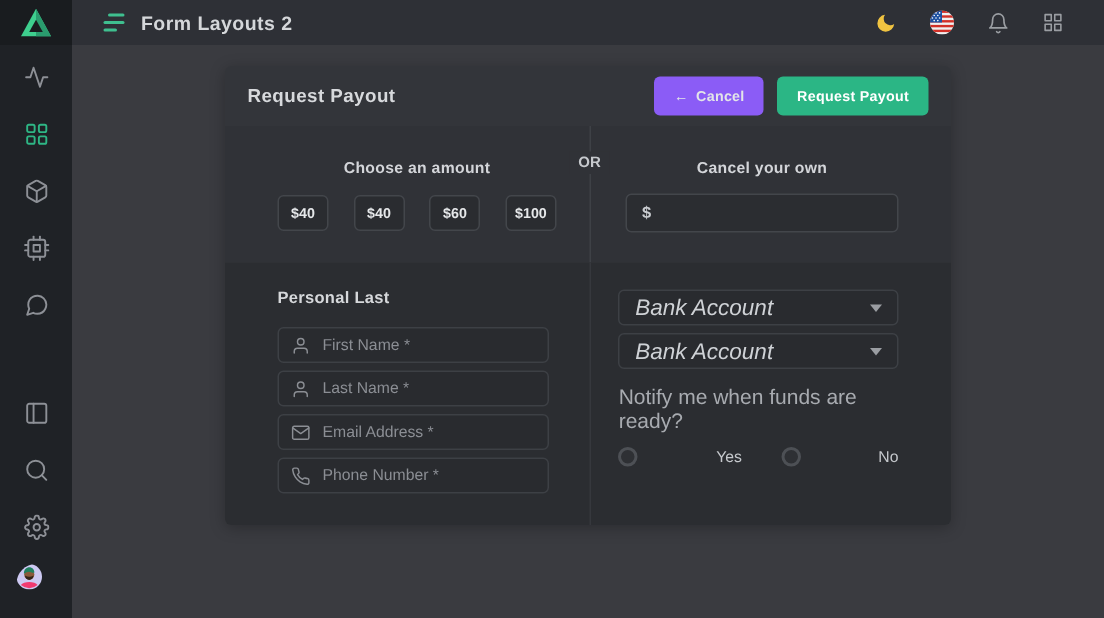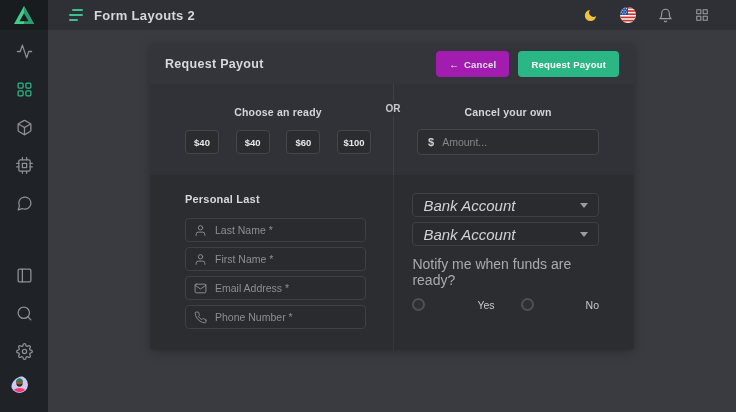--- a/index.html
+++ b/index.html
@@ -30,21 +30,21 @@
   .topbar-right { margin-left:auto; display:flex; align-items:center; gap:22px; }
   .tb-icon { display:flex; align-items:center; justify-content:center; cursor:pointer; color:#9b9ea3; }
 
   
   .content { flex:1; background:#3a3b40; padding-top:14px; }
   .card { width:484px; margin:0 auto; border-radius:4px; overflow:hidden; box-shadow:0 2px 10px rgba(0,0,0,.25); }
   .card-header { height:40px; background:#33353a; display:flex; align-items:center; padding:0 15px; }
   .card-title { font-size:12.5px; font-weight:700; letter-spacing:.3px; color:#d7d9dc; }
   .header-actions { margin-left:auto; display:flex; gap:9px; }
   .btn { border:none; border-radius:4px; font-family:inherit; font-size:9.5px; font-weight:700; letter-spacing:.2px; padding:0 13px; height:26px; cursor:pointer; }
-  .btn-cancel { background:#a21caf; color:#e3e5e8; }
+  .btn-cancel { background:#8b5cf6; color:#e3e5e8; }
   .btn-cancel .arr { margin-right:5px; }
   .btn-submit { background:#2bb685; color:#ffffff; }
 
   
   .amount-section { position:relative; height:91px; background:#303237; display:flex; padding-top:22px; }
   .sec-label { font-size:10.5px; font-weight:700; letter-spacing:.2px; color:#d3d5d9; }
   .amount-left { width:243px; padding:0 22px 0 35px; text-align:center; }
   .amount-left .sec-label { display:block; margin-bottom:12px; }
   .amount-buttons { display:flex; justify-content:space-between; }
   .btn-amount { min-width:34px; height:24px; background:#2a2c30; border:1px solid #43464b; border-radius:4px; color:#e6e8ea; font-family:inherit; font-size:9.5px; font-weight:700; padding:0 5px; cursor:pointer; }
@@ -231,57 +231,56 @@
         <div class="card-header">
           <span class="card-title">Request Payout</span>
           <div class="header-actions">
             <button class="btn btn-cancel"><span class="arr">←</span><span>Cancel</span></button>
             <button class="btn btn-submit">Request Payout</button>
           </div>
         </div>
 
         <div class="amount-section">
           <div class="amount-left">
-            <span class="sec-label">Choose an ready</span>
+            <span class="sec-label">Choose an amount</span>
             <div class="amount-buttons">
               <button class="btn-amount">$40</button>
               <button class="btn-amount">$40</button>
               <button class="btn-amount">$60</button>
               <button class="btn-amount">$100</button>
             </div>
           </div>
           <span class="v-divider-1"></span>
           <span class="or-label">OR</span>
           <div class="amount-right">
             <span class="sec-label">Cancel your own</span>
             <div class="amount-input">
               <span class="currency">$</span>
-              <input type="text" placeholder="Amount..." style="">
             </div>
           </div>
         </div>
 
         <div class="form-section">
           <span class="v-divider-2"></span>
 
           <div class="form-left">
             <span class="form-heading">Personal Last</span>
             <div class="field">
               <svg viewBox="0 0 24 24" fill="none" stroke="currentColor" stroke-width="1.8" stroke-linecap="round" stroke-linejoin="round">
                   <path d="M20 21v-2a4 4 0 0 0-4-4H8a4 4 0 0 0-4 4v2"></path>
                   <circle cx="12" cy="7" r="4"></circle>
                 </svg>
-              <input type="text" placeholder="Last Name *" style="">
+              <input type="text" placeholder="First Name *" style="">
             </div>
             <div class="field">
               <svg viewBox="0 0 24 24" fill="none" stroke="currentColor" stroke-width="1.8" stroke-linecap="round" stroke-linejoin="round">
                   <path d="M20 21v-2a4 4 0 0 0-4-4H8a4 4 0 0 0-4 4v2"></path>
                   <circle cx="12" cy="7" r="4"></circle>
                 </svg>
-              <input type="text" placeholder="First Name *" style="">
+              <input type="text" placeholder="Last Name *" style="">
             </div>
             <div class="field">
               <svg viewBox="0 0 24 24" fill="none" stroke="currentColor" stroke-width="1.8" stroke-linecap="round" stroke-linejoin="round">
                   <rect x="2" y="4" width="20" height="16" rx="2"></rect>
                   <polyline points="22,6 12,13 2,6"></polyline>
                 </svg>
               <input type="text" placeholder="Email Address *" style="">
             </div>
             <div class="field">
               <svg viewBox="0 0 24 24" fill="none" stroke="currentColor" stroke-width="1.8" stroke-linecap="round" stroke-linejoin="round">

